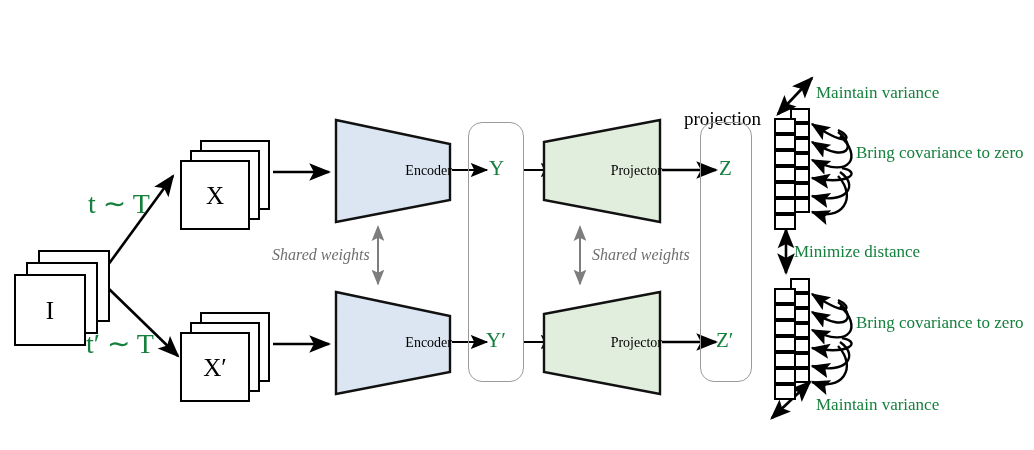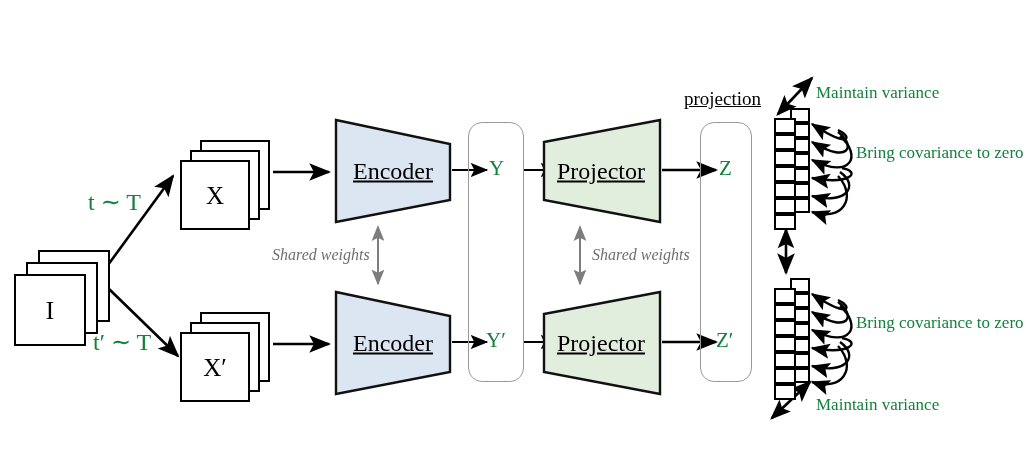--- a/index.html
+++ b/index.html
@@ -38,25 +38,24 @@
   }
 
   
   .trap-wrap { position: absolute; }
   .trap-wrap svg { display: block; }
   .trap-label {
     position: absolute;
     left: 0; right: 0;
     top: 50%;
     transform: translateY(-50%);
-    text-align: center;
-    font-size: 24px;
+    text-align: right;
+    font-size: 14px;
     color: #000;
     pointer-events: none;
-    text-decoration: underline;
   }
 
   
   .round-box {
     position: absolute;
     border: 1.6px solid #9a9a9a;
     border-radius: 14px;
     background: transparent;
     box-sizing: border-box;
   }
@@ -70,21 +69,21 @@
   
   .tlabel {
     position: absolute;
     font-size: 21px;
     color: #15803d;
     white-space: nowrap;
     line-height: 1;
   }
   .tlabel.small { font-size: 17px; }
   .tlabel.gray { color: #6f6f6f; font-size: 16px; font-style: italic; }
-  .tlabel.sym  { font-size: 24px; font-family: Liberation Serif, serif; }
+  .tlabel.sym  { font-size: 28px; font-family: Liberation Serif, serif; }
 
   
   .vec { position: absolute; }
   .vcell {
     position: absolute;
     border: 2px solid #000;
     background: #fff;
     box-sizing: border-box;
   }
 
@@ -184,21 +183,21 @@
 
   <div class="card-stack" style="left:180px; top:312px; width:100px; height:100px;">
     <div class="card" style="left:20px; top:0px; width:70px; height:70px;"></div>
     <div class="card" style="left:10px; top:10px; width:70px; height:70px;"></div>
     <div class="card card-front" style="left:0px; top:20px; width:70px; height:70px;">
       <span class="card-label">X′</span>
     </div>
   </div>
 
   <div class="tlabel sym" style="left:88px; top:190px;">t ∼ T</div>
-  <div class="tlabel sym" style="left:93px; top:330px;">t′ ∼ T</div>
+  <div class="tlabel sym" style="left:86px; top:330px;">t′ ∼ T</div>
 
   <div class="trap-wrap" style="left:334px; top:118px; width:118px; height:106px;">
     <svg width="118" height="106" viewBox="0 0 118 106">
       <polygon points="2,2 116,26 116,82 2,104" fill="#dce6f2" stroke="#111" stroke-width="2.4" stroke-linejoin="miter"></polygon>
     </svg>
     <div class="trap-label">Encoder</div>
   </div>
 
   <div class="trap-wrap" style="left:334px; top:290px; width:118px; height:106px;">
     <svg width="118" height="106" viewBox="0 0 118 106">
@@ -222,21 +221,21 @@
 
   <div class="trap-wrap" style="left:540px; top:290px; width:122px; height:106px;">
     <svg width="122" height="106" viewBox="0 0 122 106">
       <polygon points="4,24 120,2 120,104 4,82" fill="#e2eedd" stroke="#111" stroke-width="2.4" stroke-linejoin="miter"></polygon>
     </svg>
     <div class="trap-label">Projector</div>
   </div>
 
   <div class="tlabel gray" style="left:592px; top:247px;">Shared weights</div>
 
-  <div class="box-caption" style="left:684px; top:88px;text-decoration:underline;">projection</div>
+  <div class="box-caption" style="left:684px; top:108px;">projection</div>
   <div class="round-box" style="left:700px; top:122px; width:52px; height:260px;"></div>
   <div class="tlabel" style="left:719px; top:158px;">Z</div>
   <div class="tlabel" style="left:716px; top:330px;">Z′</div>
 
   <div class="vec" style="left:774px; top:108px; width:46px; height:112px;">
 
     <div class="vcell" style="left:16px; top:0px;  width:20px; height:15px;"></div>
     <div class="vcell" style="left:16px; top:15px; width:20px; height:15px;"></div>
     <div class="vcell" style="left:16px; top:30px; width:20px; height:15px;"></div>
     <div class="vcell" style="left:16px; top:45px; width:20px; height:15px;"></div>
@@ -267,18 +266,19 @@
     <div class="vcell" style="left:0px; top:58px;  width:22px; height:16px;"></div>
     <div class="vcell" style="left:0px; top:74px;  width:22px; height:16px;"></div>
     <div class="vcell" style="left:0px; top:90px;  width:22px; height:16px;"></div>
     <div class="vcell" style="left:0px; top:106px; width:22px; height:16px;"></div>
   </div>
 
   <div class="tlabel small" style="left:816px; top:84px;">Maintain  variance</div>
 
   <div class="tlabel small" style="left:856px; top:144px;">Bring covariance  to zero</div>
 
+  <div class="tlabel small" style="left:794px; top:243px;">Minimize  distance</div>
 
   <div class="tlabel small" style="left:856px; top:314px;">Bring covariance  to zero</div>
 
   <div class="tlabel small" style="left:816px; top:396px;">Maintain  variance</div>
 
 </div>
 
 </body></html>

